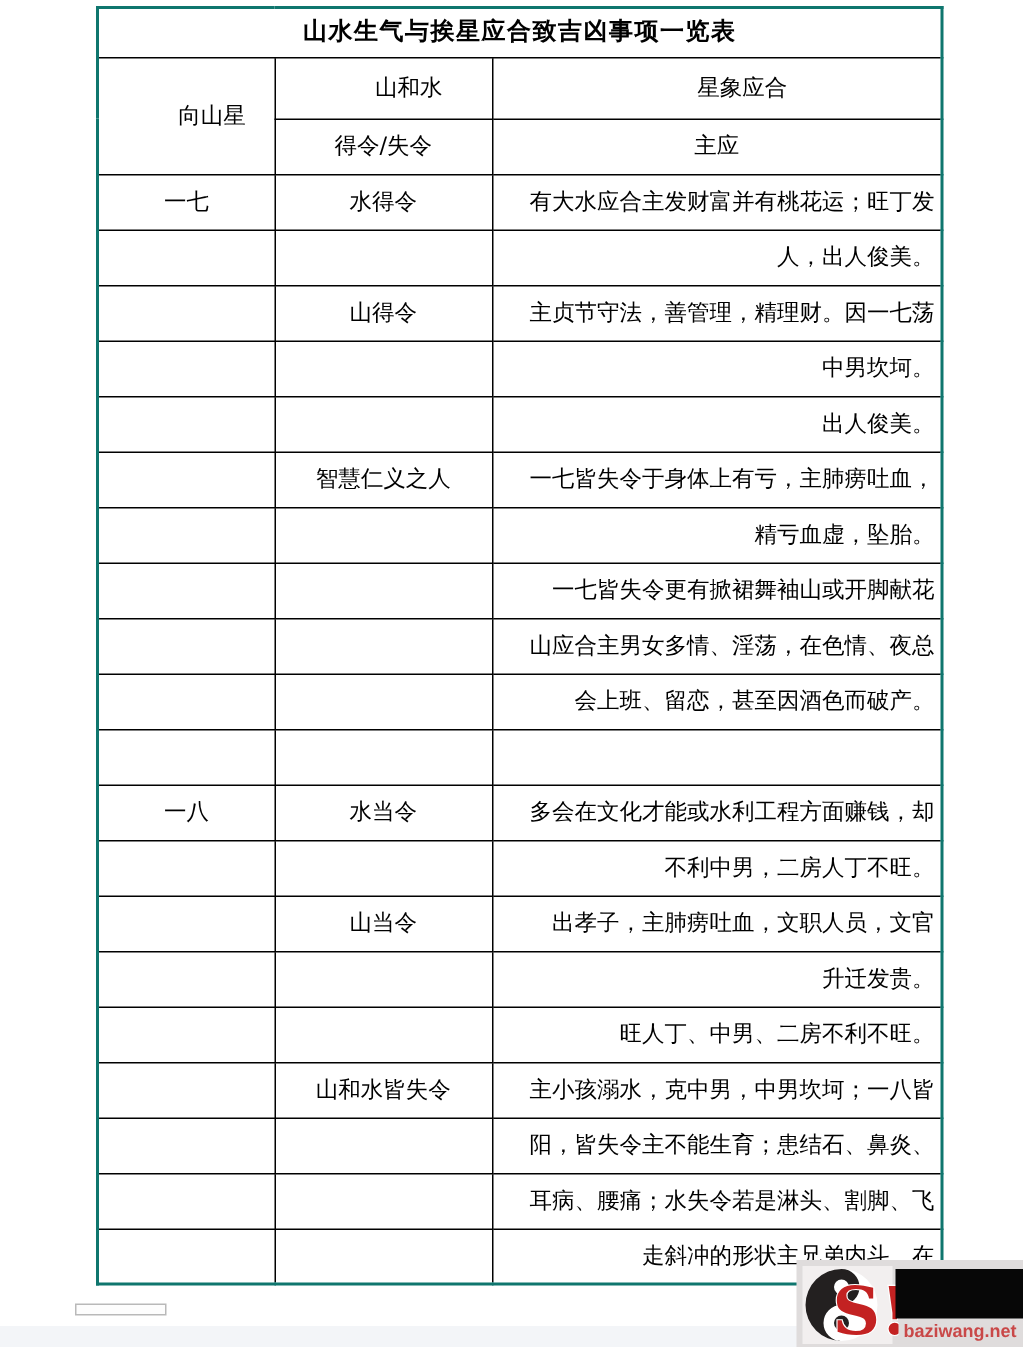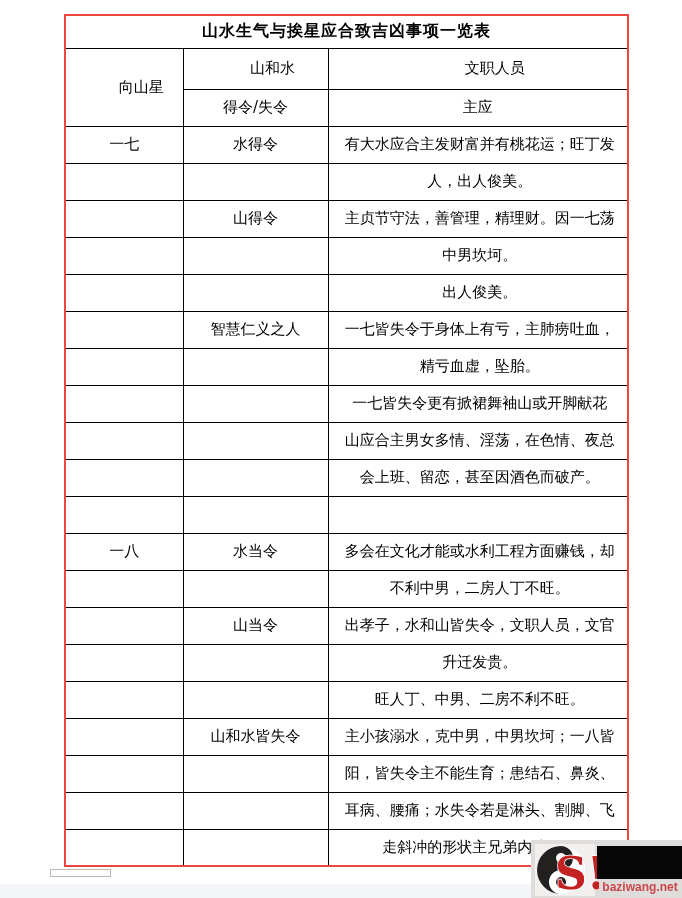--- a/index.html
+++ b/index.html
@@ -5,41 +5,41 @@
   * { margin: 0; padding: 0; box-sizing: border-box; }
   html, body {
     width: 682px; height: 898px;
     background: #ffffff;
     font-family: "DejaVu Sans", "Liberation Sans", sans-serif;
     overflow: hidden;
     position: relative;
   }
   .doc-table {
     position: absolute;
-    left: 64px; top: 14px;
+    left: 64px; top: 4px;
     width: 563px;
     border-collapse: collapse;
     table-layout: fixed;
-    border: 2px solid #ef4444;
+    border: 2px solid #0f766e;
     color: #000;
   }
   .doc-table td { border: 1px solid #000; vertical-align: middle; overflow: hidden; }
   .title-cell {
     height: 33px;
     text-align: center;
     font-weight: bold;
     font-size: 16px;
     letter-spacing: 1px;
   }
   .hdr td { text-align: center; font-size: 15px; }
   .hdr-r1 td { height: 41px; padding-left: 34px; }
   .hdr-r2 td { height: 37px; }
   .data-row td { height: 37px; font-size: 15px; }
   .c1, .c2 { text-align: center; margin-top: 48px; }
-  .c3 { text-align: center; padding: 0 4px 0 8px; white-space: nowrap; }
+  .c3 { text-align: right; padding: 0 4px 0 8px; white-space: nowrap; }
   
   .bottom-strip {
     position: absolute;
     left: 0; top: 884px;
     width: 682px; height: 14px;
     background: #f3f5f8;
   }
   
   .corner-tab {
     position: absolute;
@@ -85,21 +85,21 @@
     <col style="width:145px">
     <col style="width:300px">
   </colgroup>
   <tbody>
     <tr>
       <td class="title-cell" colspan="3">山水生气与挨星应合致吉凶事项一览表</td>
     </tr>
     <tr class="hdr hdr-r1">
       <td rowspan="2">向山星</td>
       <td>山和水</td>
-      <td>文职人员</td>
+      <td>星象应合</td>
     </tr>
     <tr class="hdr hdr-r2">
       <td>得令/失令</td>
       <td>主应</td>
     </tr>
   </tbody>
   <tbody id="table-body">
       <tr class="data-row">
     <td class="c1">一七</td>
     <td class="c2">水得令</td>
@@ -161,21 +161,21 @@
     <td class="c3">多会在文化才能或水利工程方面赚钱，却</td>
   </tr>
       <tr class="data-row">
     <td class="c1"></td>
     <td class="c2"></td>
     <td class="c3">不利中男，二房人丁不旺。</td>
   </tr>
       <tr class="data-row">
     <td class="c1"></td>
     <td class="c2">山当令</td>
-    <td class="c3">出孝子，水和山皆失令，文职人员，文官</td>
+    <td class="c3">出孝子，主肺痨吐血，文职人员，文官</td>
   </tr>
       <tr class="data-row">
     <td class="c1"></td>
     <td class="c2"></td>
     <td class="c3">升迁发贵。</td>
   </tr>
       <tr class="data-row">
     <td class="c1"></td>
     <td class="c2"></td>
     <td class="c3">旺人丁、中男、二房不利不旺。</td>

